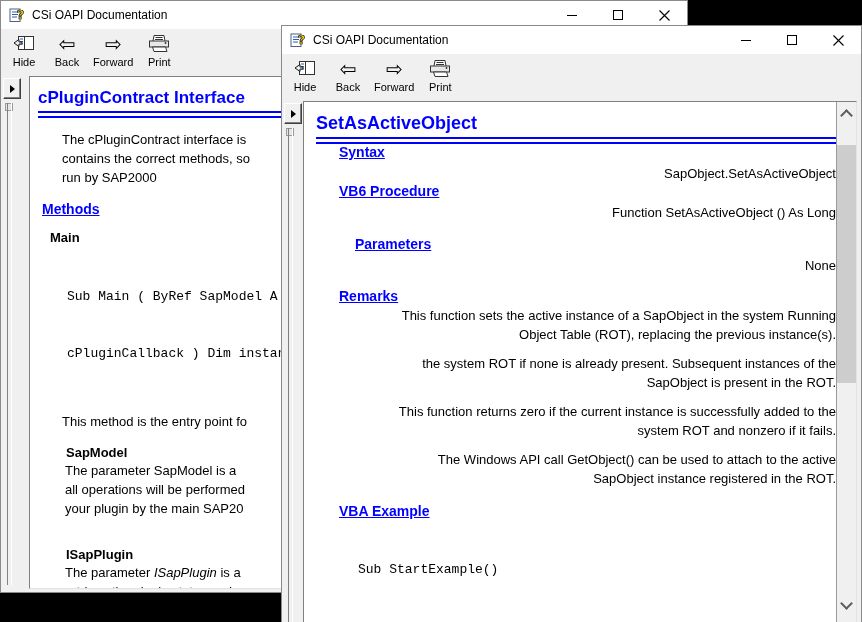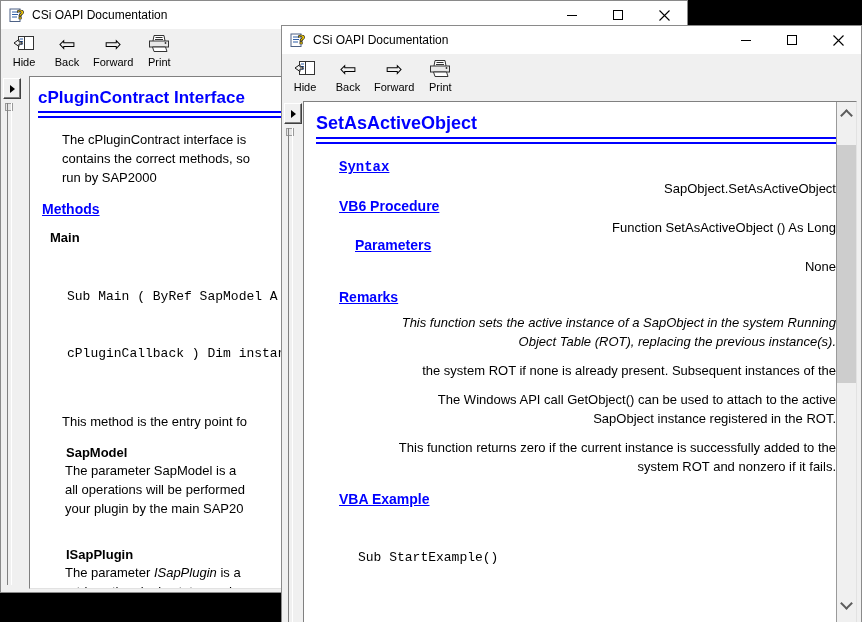--- a/index.html
+++ b/index.html
@@ -84,26 +84,26 @@
   .bt-pname{margin:14px 0 0 28px;}
   .bt-pdesc{margin:0 0 0 27px;}
   .bt-pname2{margin:29px 0 0 28px;}
   .ital{font-style:italic;}
 
   
   .front .topic{padding:10px 0 0 12px;}
   .ft-sect{margin-left:23px;}
   .ft-body{margin-left:44px;text-align:right;}
   .ft-code{margin-left:42px;}
-  .ft-syntax{margin-top:15px;font-family:Liberation Mono, monospace;}
+  .ft-syntax{}
   .ft-sbody{margin-top:4px;}
   .ft-vb6{}
-  .ft-params{padding-left:16px;}
+  .ft-params{margin-top:14px;padding-left:16px;}
   .ft-remarks{margin-top:13px;}
-  .ft-p1{margin-top:8px;font-style:italic;}
+  .ft-p1{margin-top:2px;}
   .ft-p{margin-top:10px;}
   .ft-vba{margin-top:15px;}
   .ft-vcode{margin-top:3px;}
 </style>
 </head>
 <body>
 
 <div class="window back">
   <div class="titlebar">
     <svg class="app-icon" width="16" height="16" viewBox="0 0 16 16">
@@ -292,28 +292,29 @@
         <div class="secthead ft-sect ft-params nowrap">Parameters</div>
         <div class="ft-body ft-sbody nowrap">None</div>
 
         <div class="secthead ft-sect ft-remarks nowrap">Remarks</div>
         <div class="ft-body ft-p1">
           <div class="nowrap">This function sets the active instance of a SapObject in the system Running</div>
           <div class="nowrap">Object Table (ROT), replacing the previous instance(s).</div>
         </div>
         <div class="ft-body ft-p">
           <div class="nowrap">the system ROT if none is already present. Subsequent instances of the</div>
+          <div class="nowrap">SapObject is present in the ROT.</div>
+        </div>
+        <div class="ft-body ft-p">
+          <div class="nowrap">This function returns zero if the current instance is successfully added to the</div>
+          <div class="nowrap">system ROT and nonzero if it fails.</div>
         </div>
         <div class="ft-body ft-p">
           <div class="nowrap">The Windows API call GetObject() can be used to attach to the active</div>
           <div class="nowrap">SapObject instance registered in the ROT.</div>
-        </div>
-        <div class="ft-body ft-p">
-          <div class="nowrap">This function returns zero if the current instance is successfully added to the</div>
-          <div class="nowrap">system ROT and nonzero if it fails.</div>
         </div>
 
         <div class="secthead ft-sect ft-vba nowrap">VBA Example</div>
         <div class="mono ft-code ft-vcode">
           <div>Sub StartExample()</div>
           
           
         </div>
       </div>
       <div class="scrollbar">

